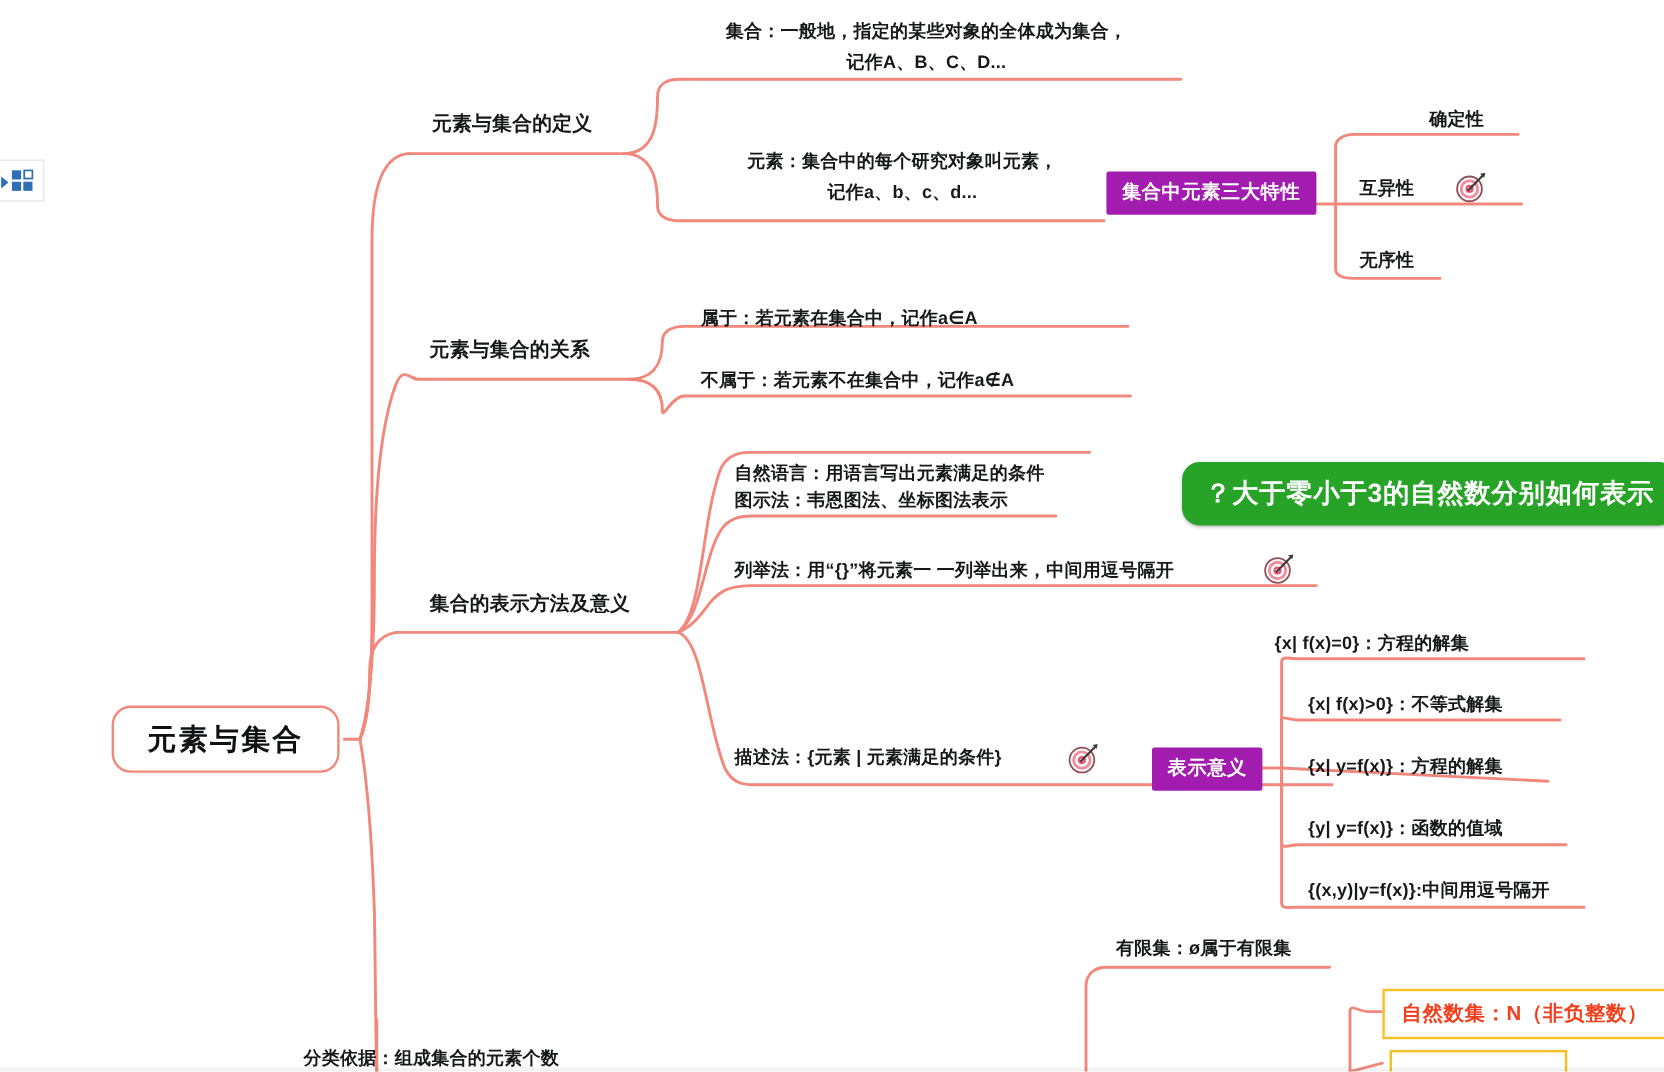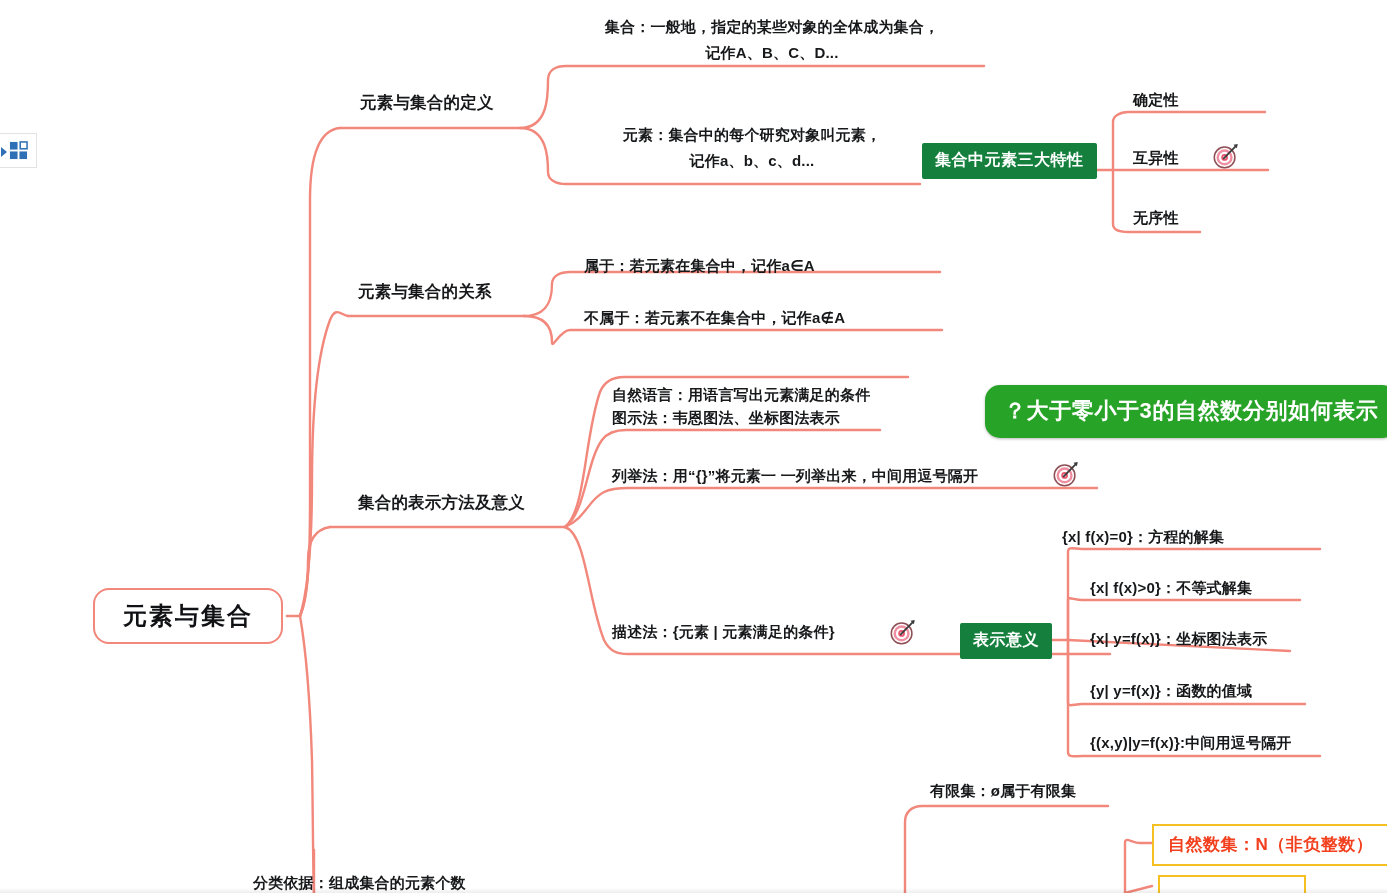--- a/index.html
+++ b/index.html
@@ -64,21 +64,21 @@
   }
   .root-text {
     font-size: 24px;
     font-weight: bold;
     color: #101114;
     letter-spacing: 2px;
   }
   
   .chip-dark {
     position: absolute;
-    background: #15803d;
+    background: #a21caf;
     color: #ffffff;
     font-size: 16px;
     font-weight: bold;
     padding: 7px 13px 8px 13px;
     border-radius: 2px;
     white-space: nowrap;
     letter-spacing: 0.5px;
   }
   
   .chip-green {
@@ -214,21 +214,21 @@
     <div>记作A、B、C、D...</div>
   </div>
 
   <div class="node topic two-line" style="left:584px; top:122px; width:336px;">
     <div>元素：集合中的每个研究对象叫元素，</div>
     <div>记作a、b、c、d...</div>
   </div>
 
   <div class="chip-dark" style="left:922px; top:143px;">集合中元素三大特性</div>
 
-  <div class="node topic" style="left:1133px; top:88px;">确定性</div>
+  <div class="node topic" style="left:1191px; top:88px;">确定性</div>
   <div class="node topic" style="left:1133px; top:146px;">互异性</div>
   <div class="node topic" style="left:1133px; top:206px;">无序性</div>
 
   <svg class="target-icon" style="left:1211px; top:141px;" viewBox="0 0 32 32">
     <circle cx="14.5" cy="17.5" r="11" fill="#ffffff" stroke="#8d4f55" stroke-width="1.6"></circle>
     <circle cx="14.5" cy="17.5" r="8.6" fill="#ef8ea0"></circle>
     <circle cx="14.5" cy="17.5" r="6" fill="#ffffff"></circle>
     <circle cx="14.5" cy="17.5" r="3.6" fill="#e8566f"></circle>
     <circle cx="14.5" cy="17.5" r="1.5" fill="#ffffff"></circle>
     <line x1="13.6" y1="18.6" x2="27" y2="5" stroke="#3b3b3b" stroke-width="1.9" stroke-linecap="round"></line>
@@ -262,21 +262,21 @@
     <line x1="13.6" y1="18.6" x2="27" y2="5" stroke="#3b3b3b" stroke-width="1.9" stroke-linecap="round"></line>
     <path d="M24 4 L28.5 3.2 L27.6 7.6 Z" fill="#3b3b3b"></path>
   </svg>
 
   <div class="chip-green" style="left:985px; top:385px;">？大于零小于3的自然数分别如何表示</div>
 
   <div class="chip-dark" style="left:960px; top:623px;">表示意义</div>
 
   <div class="node topic" style="left:1062px; top:525px;">{x| f(x)=0}：方程的解集</div>
   <div class="node topic" style="left:1090px; top:576px;">{x| f(x)&gt;0}：不等式解集</div>
-  <div class="node topic" style="left:1090px; top:627px;">{x| y=f(x)}：坐标图法表示</div>
+  <div class="node topic" style="left:1090px; top:627px;">{x| y=f(x)}：方程的解集</div>
   <div class="node topic" style="left:1090px; top:679px;">{y| y=f(x)}：函数的值域</div>
   <div class="node topic" style="left:1090px; top:731px;">{(x,y)|y=f(x)}:中间用逗号隔开</div>
 
   <div class="node topic" style="left:930px; top:779px;">有限集：ø属于有限集</div>
 
   <div class="node topic" style="left:253px; top:871px;text-align:center;">分类依据：组成集合的元素个数</div>
 
   <div class="chip-yellow" style="left:1152px; top:824px;">自然数集：N（非负整数）</div>
 
   <div class="chip-yellow partial" style="left:1158px; top:875px; width:148px; height:30px;"></div>

